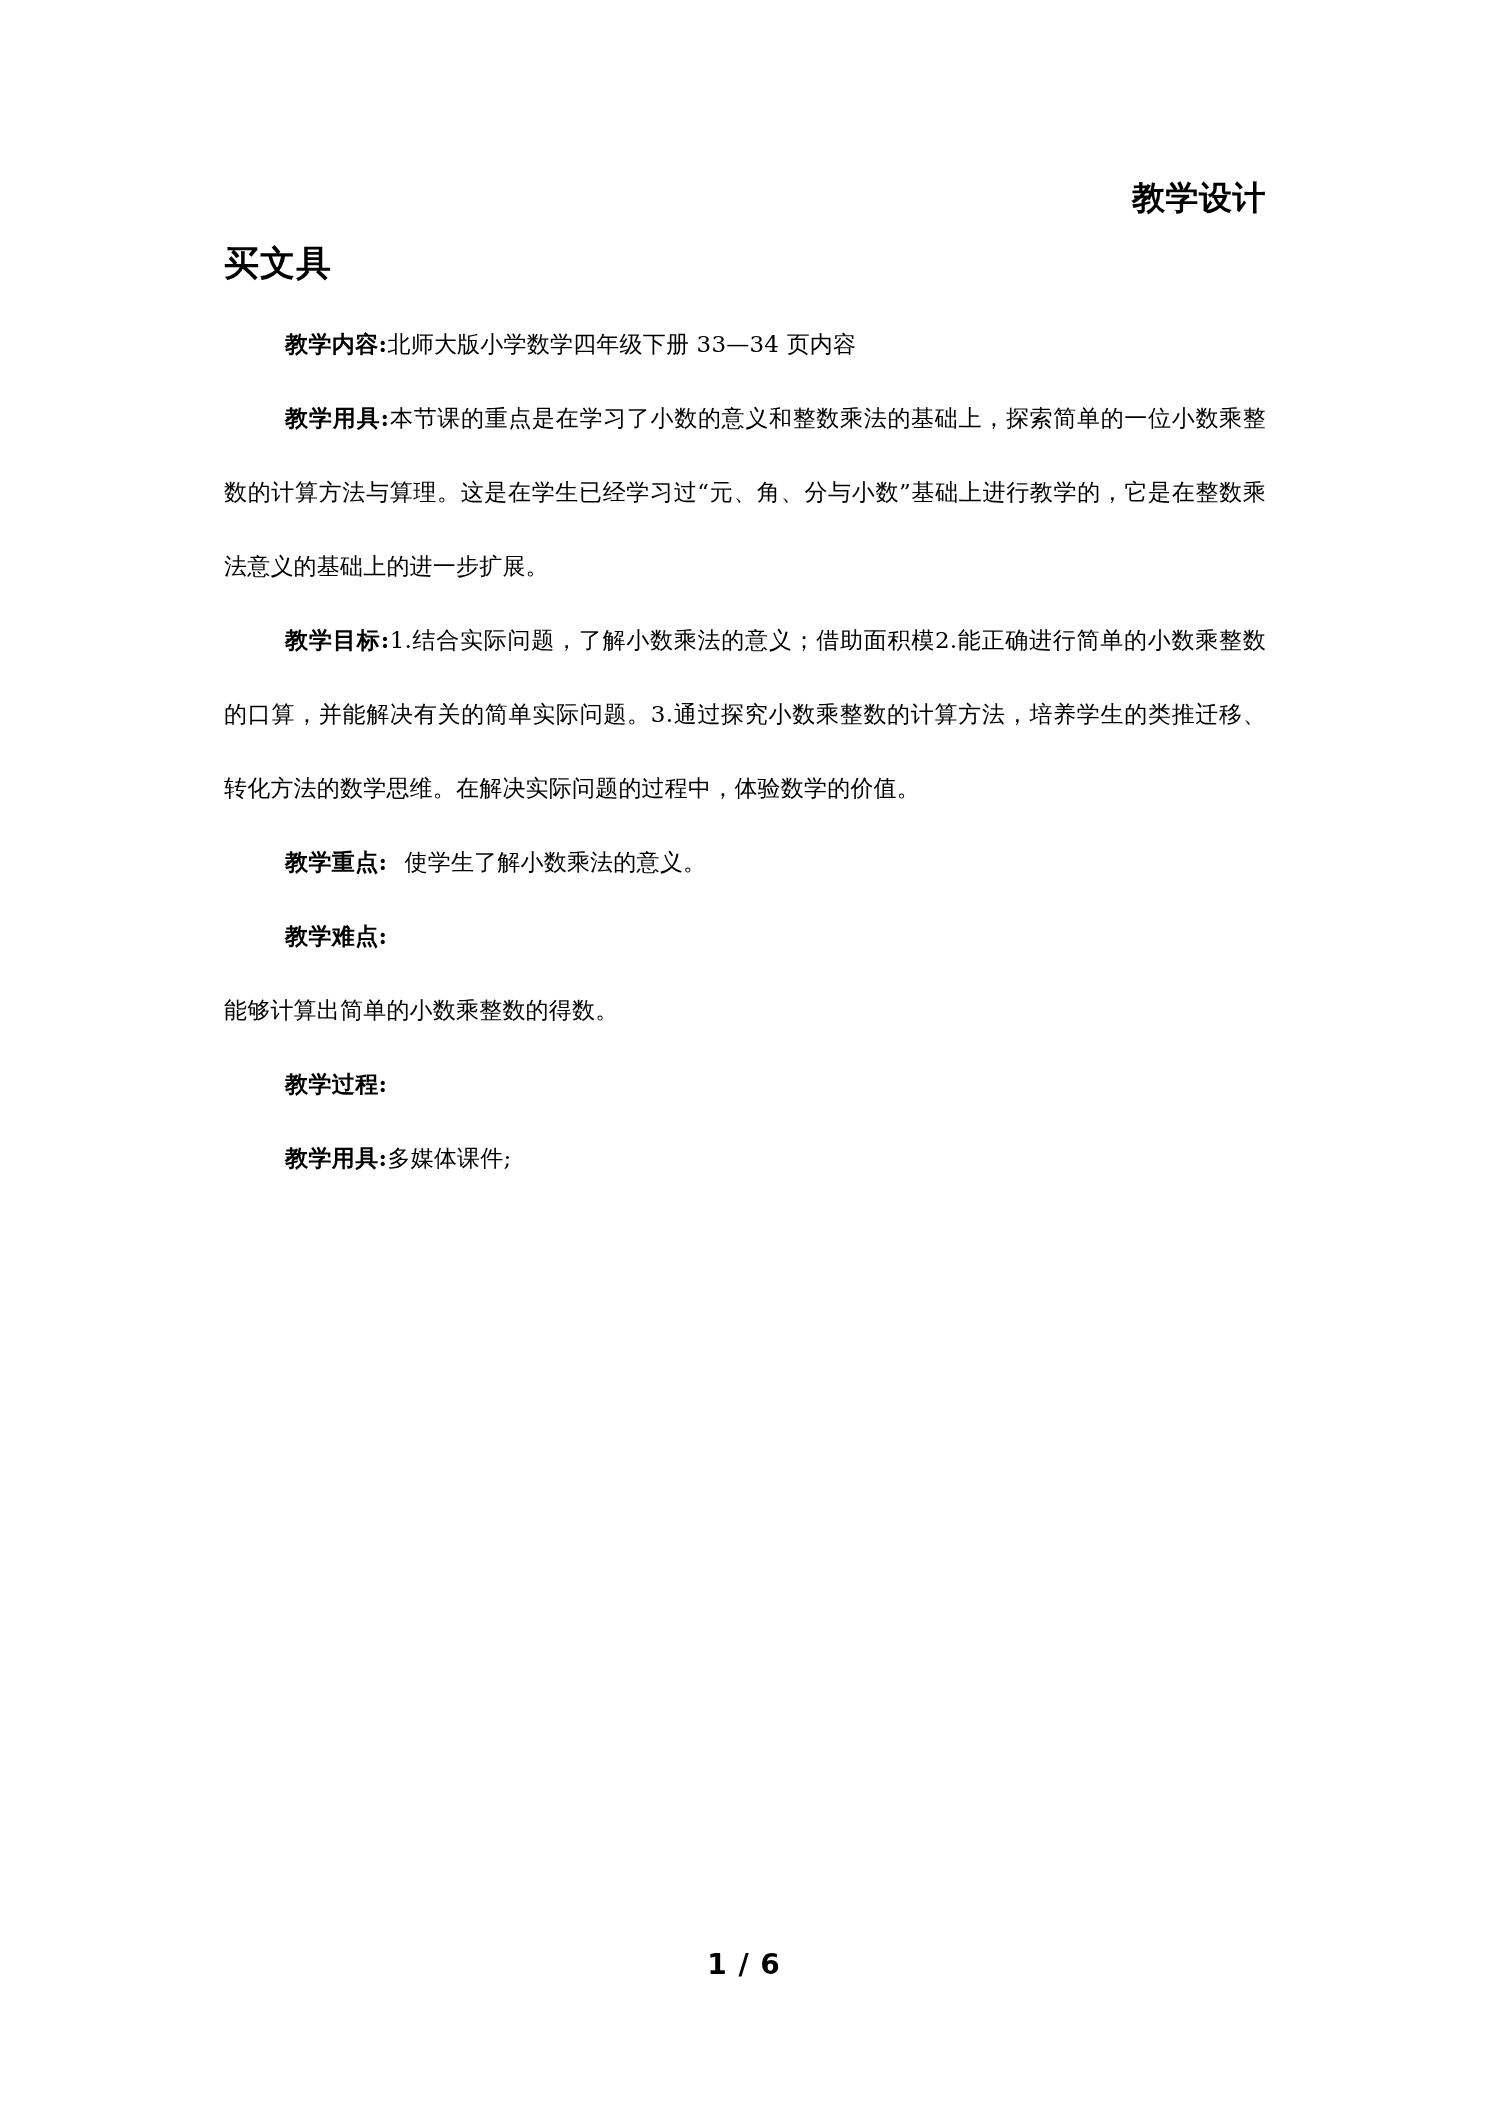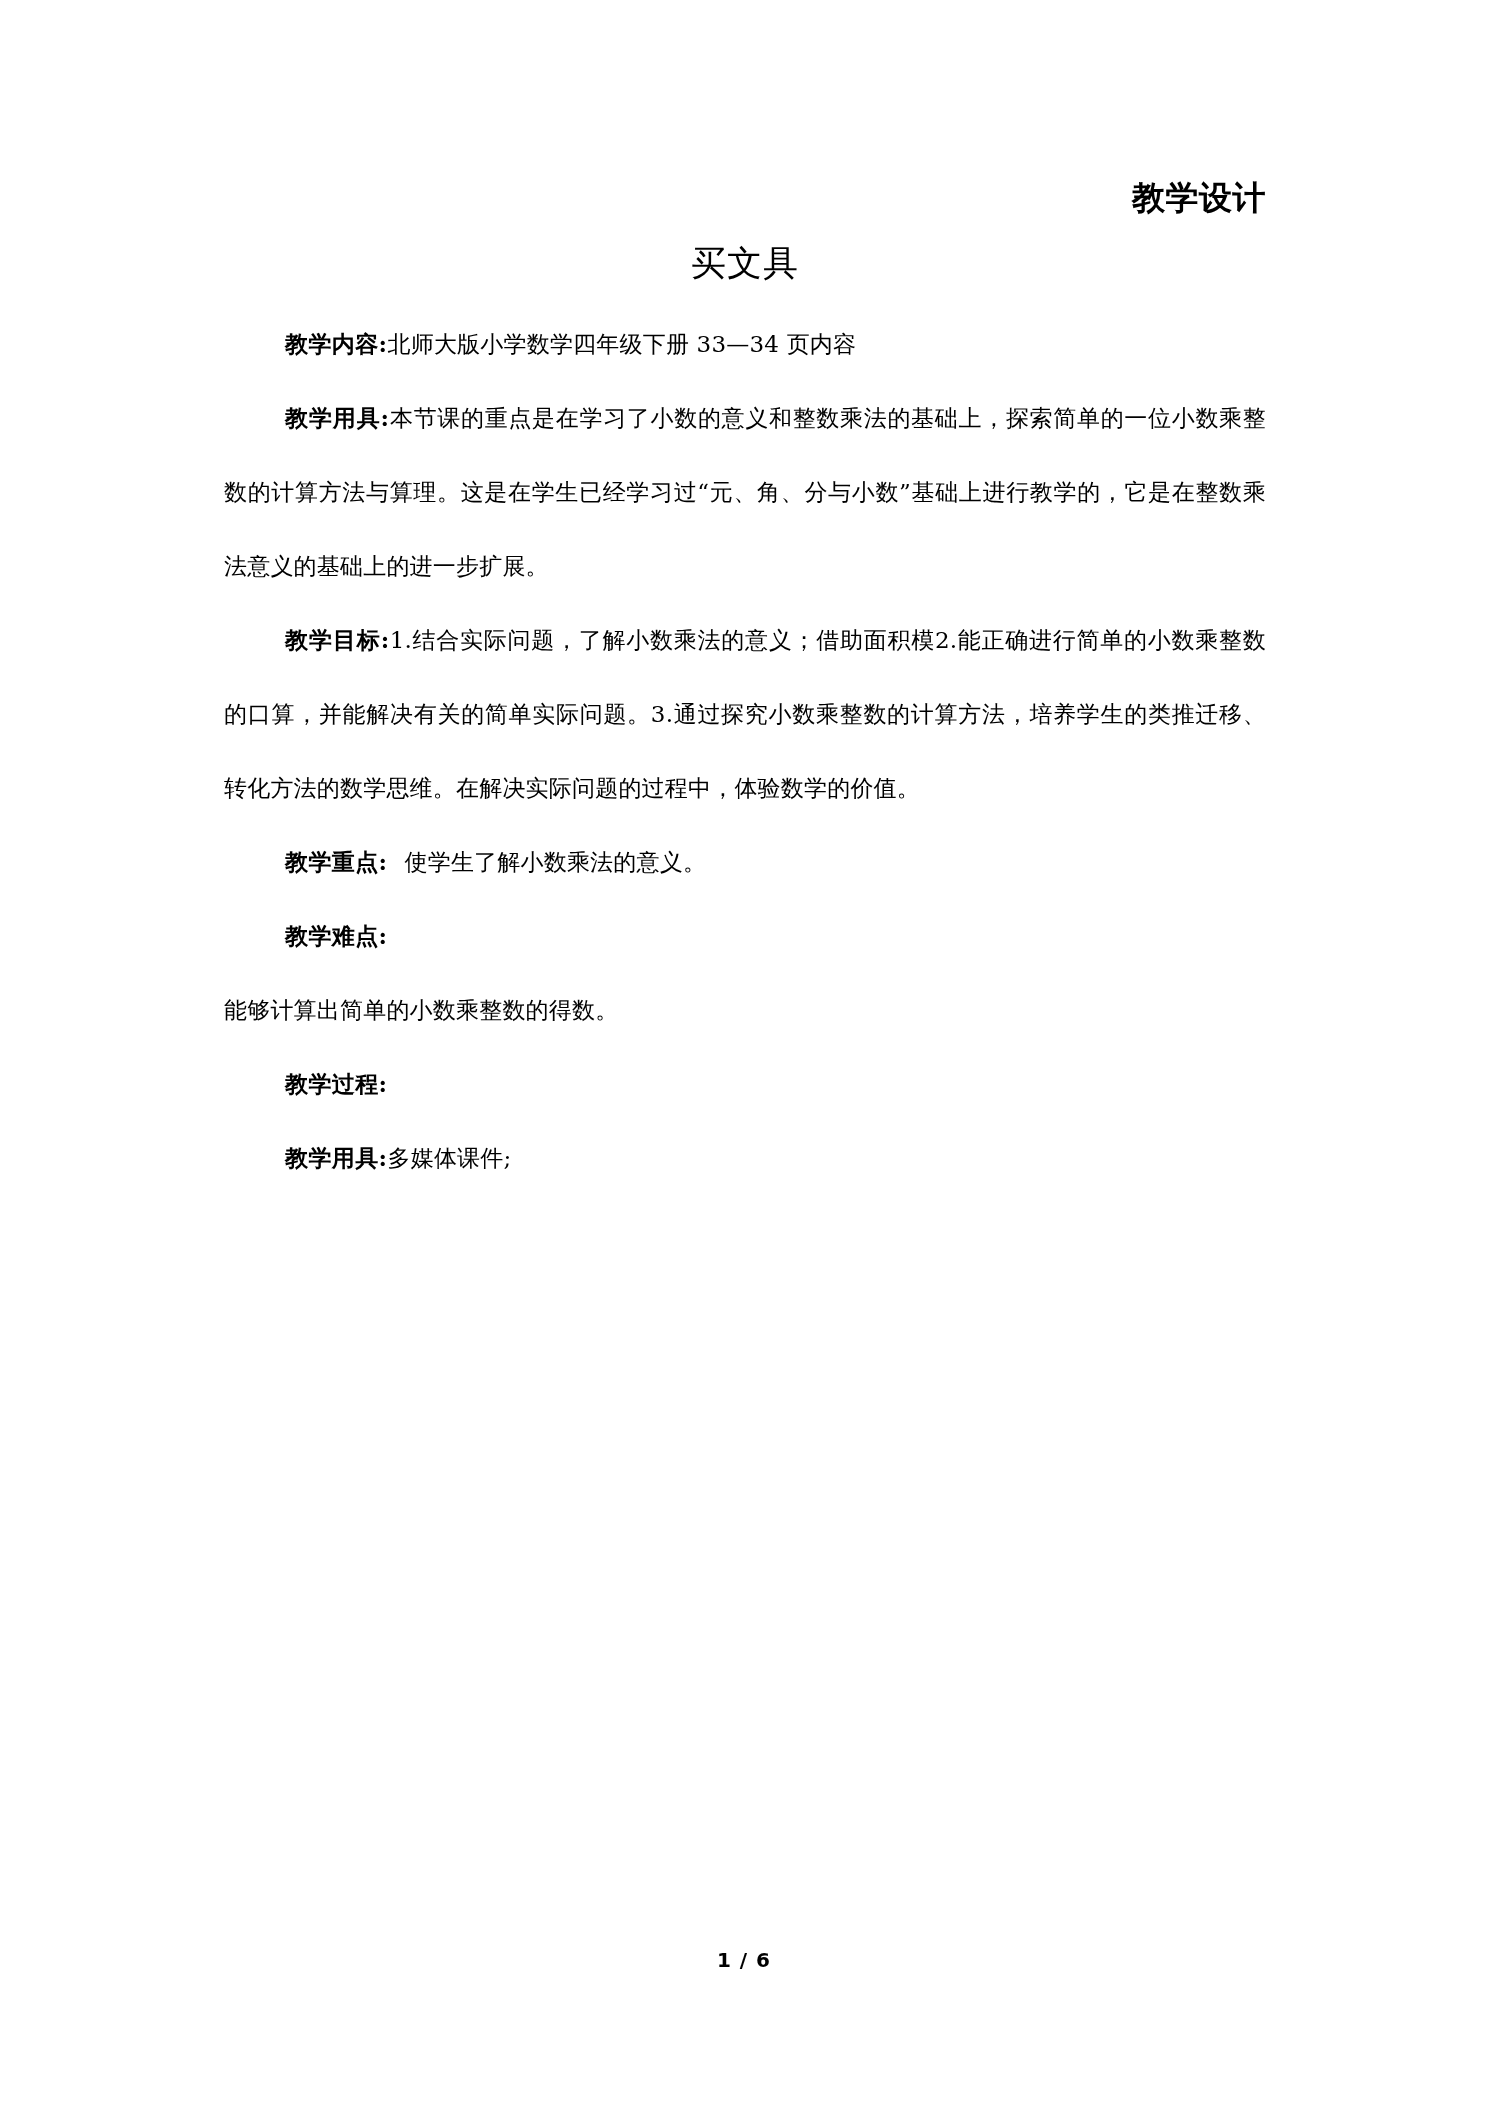--- a/index.html
+++ b/index.html
@@ -37,23 +37,22 @@
     margin-top: 176px;
     text-align: right;
     font-size: 33px;
     font-weight: 700;
     line-height: 1.1;
     letter-spacing: 0.5px;
   }
 
   .doc-title {
     margin-top: 28px;
-    text-align: center;
     font-size: 35px;
-    font-weight: 400;
+    font-weight: 700;
     line-height: 1.1;
     letter-spacing: 1px;
   }
 
   .para {
     font-size: 23px;
     line-height: 74px;
     text-align: justify;
     text-justify: inter-character;
     text-indent: 61px;
@@ -87,21 +86,21 @@
     margin-right: -23px;
   }
 
   .footer {
     position: absolute;
     left: 0;
     top: 1944px;
     width: 1488px;
     text-align: center;
     font-family: "DejaVu Sans", "Liberation Sans", sans-serif;
-    font-size: 20px;
+    font-size: 28px;
     font-weight: 700;
     letter-spacing: 1px;
     color: #000000;
   }
 </style>
 </head>
 <body>
 
 <div class="page">
 

